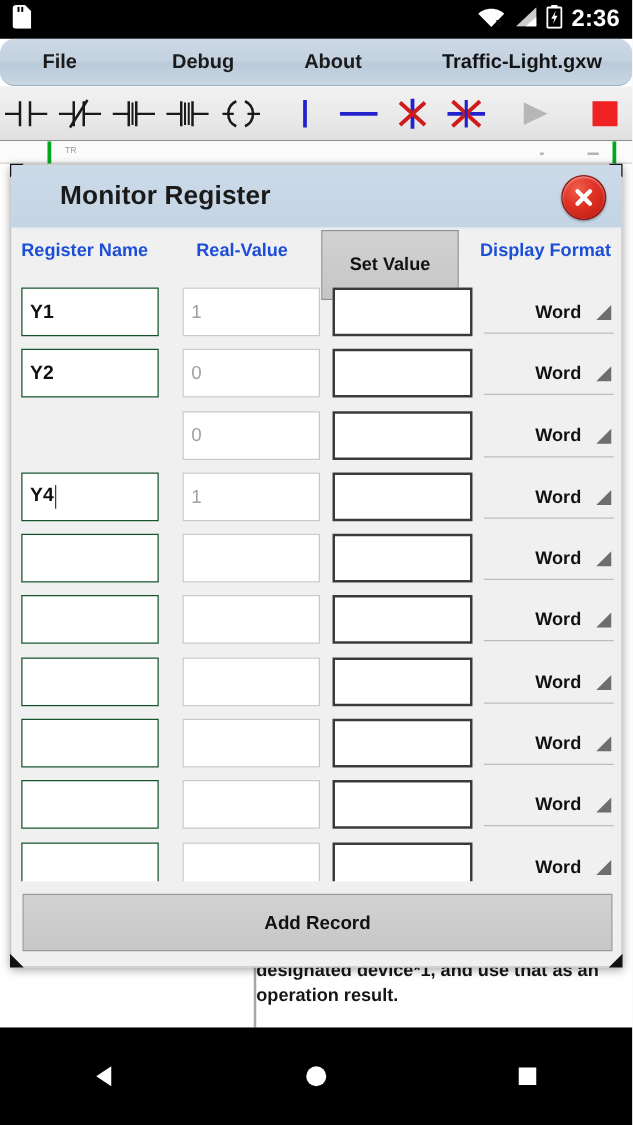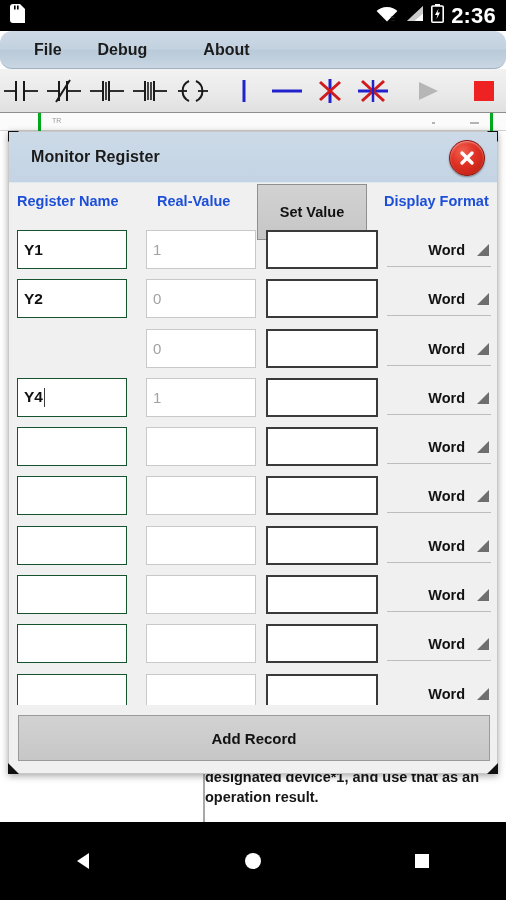--- a/index.html
+++ b/index.html
@@ -11,32 +11,32 @@
   }
   #screen { position:relative; width:506px; height:900px; overflow:hidden; background:#fff; }
 
   
   .statusbar {
     position:absolute; left:0; top:0; width:506px; height:31px;
     background:#000; display:flex; align-items:center; padding:0 10px;
   }
   .sb-left { display:flex; align-items:center; gap:6px; flex:1; }
   .sb-right { display:flex; align-items:center; gap:7px; }
-  .sb-time { color:#fff; font-size:22px; font-weight:bold; letter-spacing:0.2px; }
+  .sb-time { color:#fff; font-size:19px; font-weight:bold; letter-spacing:0.2px; }
 
   
   .menubar {
     position:absolute; left:0; top:31px; width:506px; height:38px;
     background:linear-gradient(to bottom,#cdd9e5 0%,#c3d2e0 48%,#b9cad9 52%,#c9d6e2 100%);
     border-bottom:1px solid #9fb2c4;
     display:flex; align-items:center;border-radius:12px;
   }
   .menu-item { font-size:16px; color:#1b1b1b; font-weight:bold; padding:0 6px; }
   .m-file { margin-left:28px; }
-  .m-debug { margin-left:24px; }
+  .m-debug { margin-left:64px; }
   .m-about { margin-left:44px; }
   .proj-title { margin-left:58px; font-size:16px; color:#141414; font-weight:bold; }
 
   
   .toolbar {
     position:absolute; left:0; top:69px; width:506px; height:44px;
     background:linear-gradient(to bottom,#f2f2f2 0%,#e9e9e9 60%,#e0e0e0 100%);
     border-bottom:1px solid #8d8d8d;
     display:flex; align-items:center;
   }
@@ -80,21 +80,21 @@
   .corner-bl { left:-1px; bottom:-1px; border-bottom:11px solid #111; border-right:11px solid transparent; }
   .corner-br { right:-1px; bottom:-1px; border-bottom:11px solid #111; border-left:11px solid transparent; }
 
   .dlg-title {
     position:relative; height:51px;
     background:linear-gradient(to bottom,#ccdae8 0%,#c4d4e4 100%);
     border-bottom:1px solid #dfe7ef;
     display:flex; align-items:center;
   }
   .dlg-title-text {
-    margin-left:22px; font-size:16px; color:#1a1a1a; font-weight:bold; letter-spacing:0.1px;
+    margin-left:39px; font-size:21px; color:#1a1a1a; font-weight:bold; letter-spacing:0.1px;
   }
   .close-btn {
     position:absolute; right:12px; top:8px; width:36px; height:36px; border-radius:50%;
     background:radial-gradient(circle at 36% 30%, #f0604f 0%, #e03124 42%, #b61a10 100%);
     border:1px solid #8c140c;
     box-shadow:inset 0 1px 2px rgba(255,255,255,0.55), 0 1px 2px rgba(0,0,0,0.4);
     display:flex; align-items:center; justify-content:center; cursor:pointer;
   }
   .close-btn svg { display:block; }
 
@@ -207,20 +207,21 @@
           </svg>
       </span>
       <span class="sb-time">2:36</span>
     </div>
   </div>
 
   <div class="menubar">
     <div class="menu-item m-file">File</div>
     <div class="menu-item m-debug">Debug</div>
     <div class="menu-item m-about">About</div>
+    <div class="proj-title">Traffic-Light.gxw</div>
   </div>
 
   <div class="toolbar">
     <div class="tb-btn">
       <svg width="34" height="26" viewBox="0 0 34 26">
           <line x1="0" y1="13" x2="12" y2="13" stroke="#1a1a1a" stroke-width="1.8"></line>
           <line x1="12" y1="3" x2="12" y2="23" stroke="#1a1a1a" stroke-width="2"></line>
           <line x1="20" y1="3" x2="20" y2="23" stroke="#1a1a1a" stroke-width="2"></line>
           <line x1="20" y1="13" x2="34" y2="13" stroke="#1a1a1a" stroke-width="1.8"></line>
         </svg>

